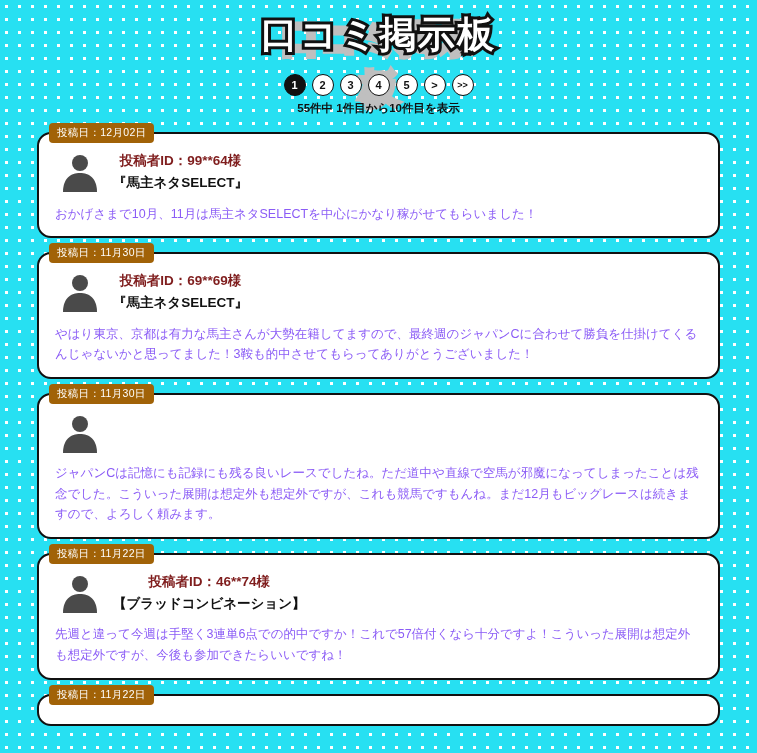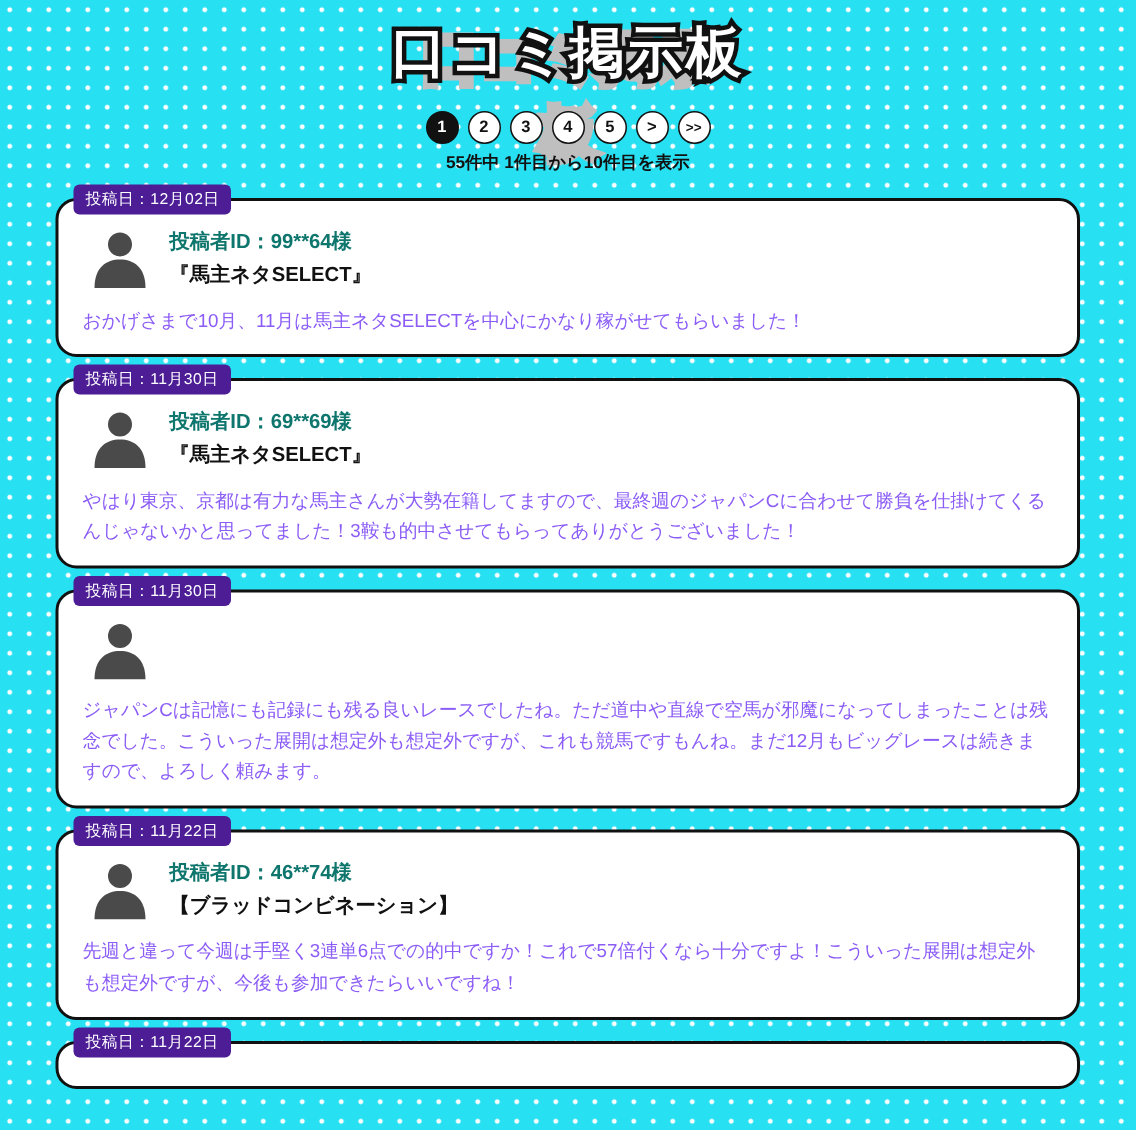--- a/index.html
+++ b/index.html
@@ -86,21 +86,21 @@
     background: #ffffff;
     border: 2px solid #111;
     border-radius: 14px;
     margin-bottom: 14px;
     padding: 16px 14px 12px 14px;
   }
   .date-tag {
     position: absolute;
     top: -11px;
     left: 10px;
-    background: #4c1d95;
+    background: #a16207;
     color: #ffffff;
     font-size: 10.5px;
     border-radius: 4px;
     padding: 3px 8px 3px 8px;
     letter-spacing: 0.3px;
     white-space: nowrap;
   }
   .post-head {
     display: flex;
     align-items: flex-start;
@@ -112,22 +112,23 @@
     height: 42px;
     flex: 0 0 42px;
     display: block;
   }
   .poster-lines {
     padding-top: 1px;
   }
   .poster-id {
     font-size: 13.5px;
     font-weight: bold;
-    color: #0f766e;
+    color: #7f1d1d;
     line-height: 1.5;
+    text-align: center;
   }
   .poster-sub {
     font-size: 13.5px;
     font-weight: bold;
     color: #111;
     line-height: 1.5;
     margin-top: 2px;
     text-align: center;
   }
   .post-body {

